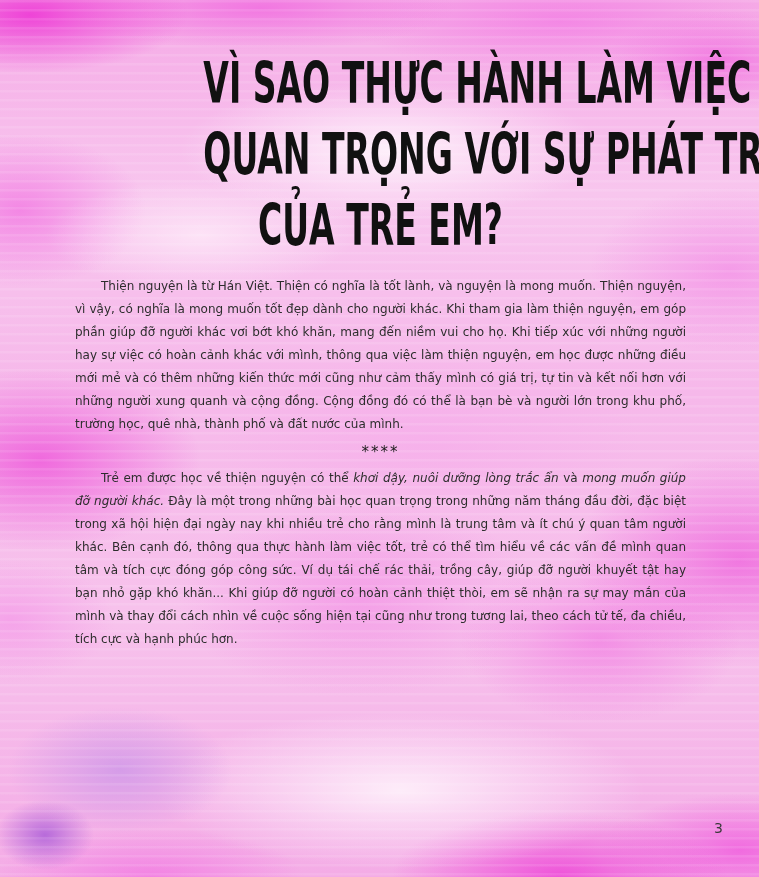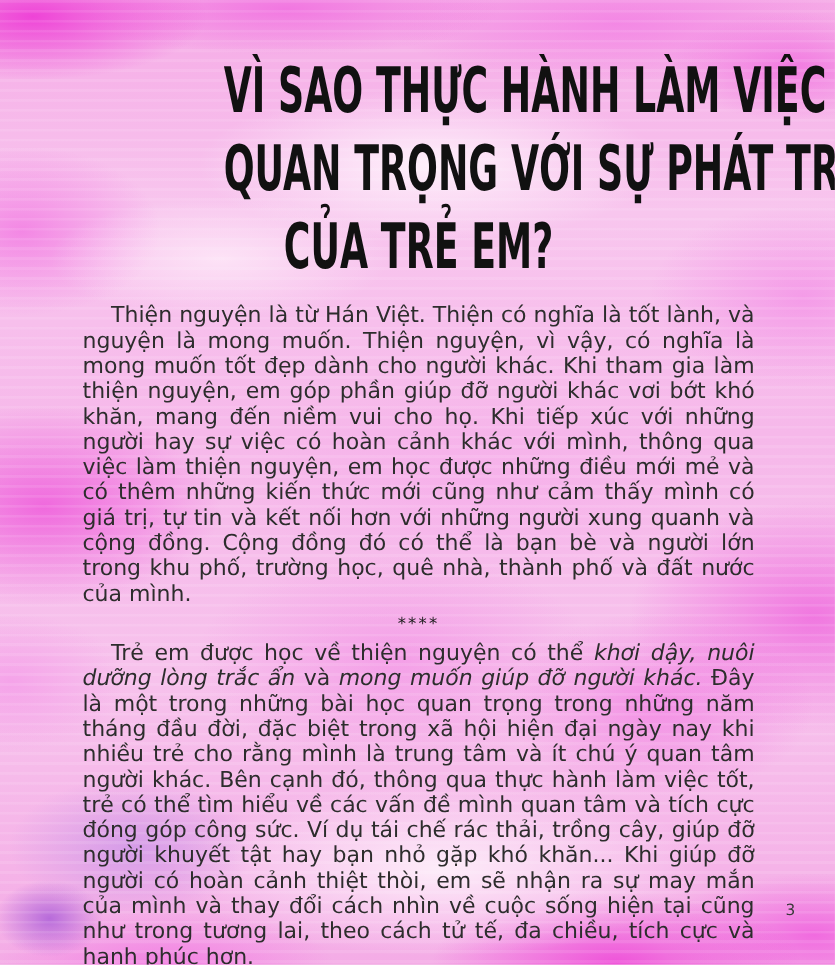--- a/index.html
+++ b/index.html
@@ -67,21 +67,21 @@
     line-height: 71px;
     transform: scaleX(0.58);
     transform-origin: 50% 50%;
     white-space: nowrap;
   }
   .title-line { display: block; }
 
   .para {
     margin: 0;
     color: #2d2d2d;
-    font-size: 20px;
+    font-size: 12px;
     line-height: 23px;
     text-align: justify;
     text-indent: 26px;
   }
   .para-1 { margin-top: 14px; }
   .para-2 { margin-top: 0; }
   .para em { font-style: italic; }
 
   .separator {
     margin: 7px 0 6px 0;

